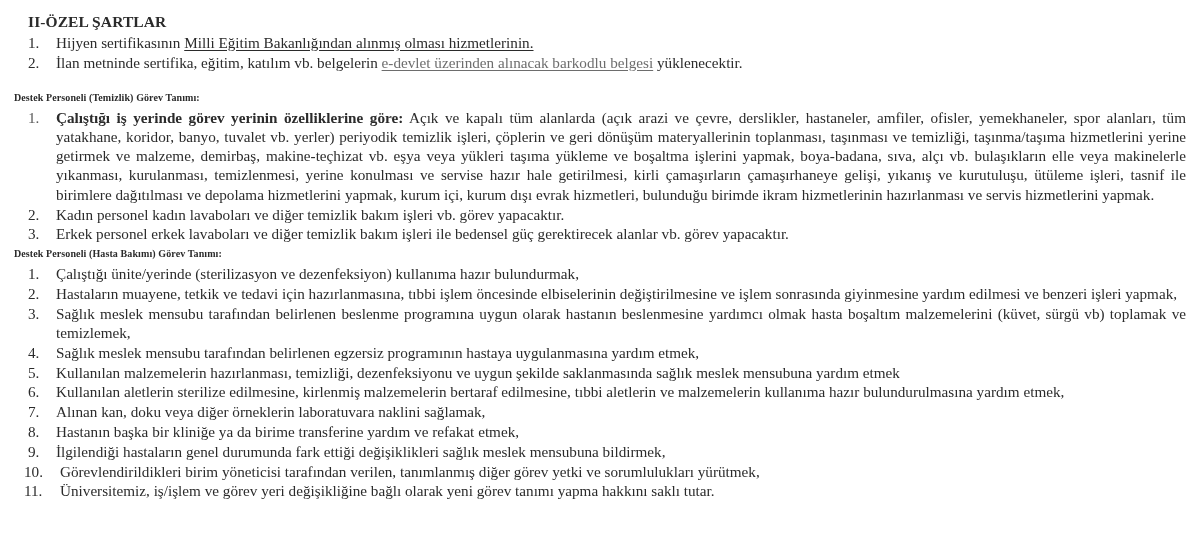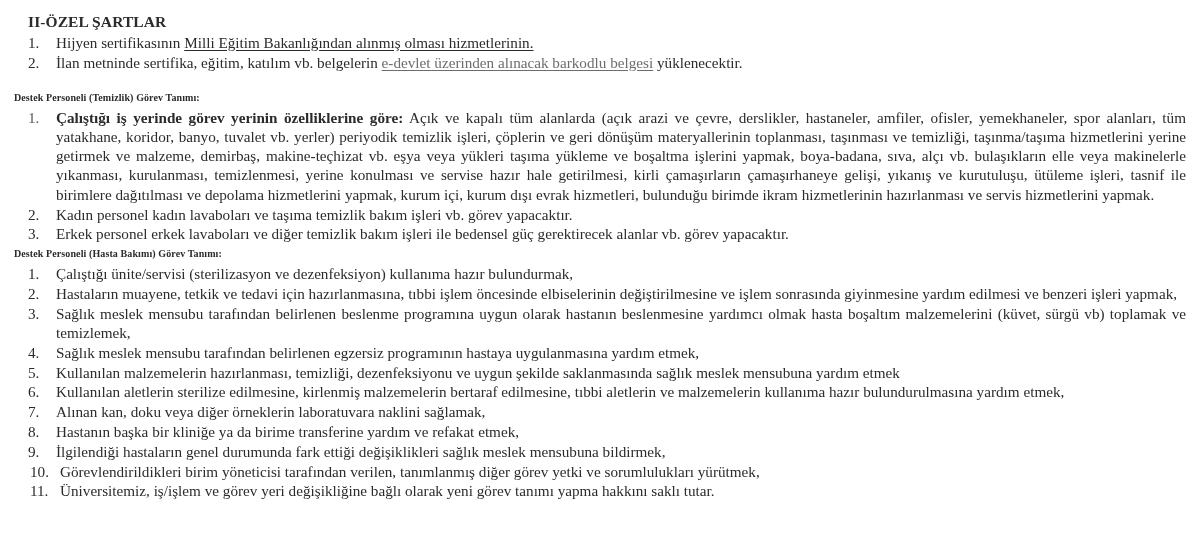--- a/index.html
+++ b/index.html
@@ -61,21 +61,21 @@
     text-align: left;
     font-size: 15.2px;
   }
   
   li.tiny-marker > .marker {
     font-size: 9.5px;
     color: #5a5a5a;
     top: 5px;
   }
   ol.num-list > li.wide-num { padding-left: 46px; }
-  ol.num-list > li.wide-num > .marker { left: 16px; }
+  ol.num-list > li.wide-num > .marker { left: 10px; }
 
   .bold-lead { font-weight: bold; }
   .u { text-decoration: underline; text-underline-offset: 2px; }
   .u-gray {
     text-decoration: underline;
     text-underline-offset: 2px;
     color: #6d6d6d;
     margin-top: 20px;
   }
   .list-tight > li { margin-bottom: 0px; }
@@ -100,32 +100,32 @@
 
   <div class="gap-md"></div>
 
   <h2 class="sub-title">Destek Personeli (Temizlik) Görev Tanımı:</h2>
 
   <ol class="num-list list-tight">
     <li class="tiny-marker">
       <span class="marker">1.</span><span class="bold-lead">Çalıştığı iş yerinde görev yerinin özelliklerine göre:</span><span> Açık ve kapalı tüm alanlarda (açık arazi ve çevre, derslikler, hastaneler, amfiler, ofisler, yemekhaneler, spor alanları, tüm yatakhane, koridor, banyo, tuvalet vb. yerler) periyodik temizlik işleri, çöplerin ve geri dönüşüm materyallerinin toplanması, taşınması ve temizliği, taşınma/taşıma hizmetlerini yerine getirmek ve malzeme, demirbaş, makine-teçhizat vb. eşya veya yükleri taşıma yükleme ve boşaltma işlerini yapmak, boya-badana, sıva, alçı vb. bulaşıkların elle veya makinelerle yıkanması, kurulanması, temizlenmesi, yerine konulması ve servise hazır hale getirilmesi, kirli çamaşırların çamaşırhaneye gelişi, yıkanış ve kurutuluşu, ütüleme işleri, tasnif ile birimlere dağıtılması ve depolama hizmetlerini yapmak, kurum içi, kurum dışı evrak hizmetleri, bulunduğu birimde ikram hizmetlerinin hazırlanması ve servis hizmetlerini yapmak.</span>
     </li>
     <li>
-      <span class="marker">2.</span><span>Kadın personel kadın lavaboları ve taşıma temizlik bakım işleri vb. görev yapacaktır.</span>
+      <span class="marker">2.</span><span>Kadın personel kadın lavaboları ve diğer temizlik bakım işleri vb. görev yapacaktır.</span>
     </li>
     <li>
       <span class="marker">3.</span><span>Erkek personel erkek lavaboları ve diğer temizlik bakım işleri ile bedensel güç gerektirecek alanlar vb. görev yapacaktır.</span>
     </li>
   </ol>
 
   <h2 class="sub-title">Destek Personeli (Hasta Bakımı) Görev Tanımı:</h2>
 
   <ol class="num-list list-loose">
     <li>
-      <span class="marker">1.</span><span>Çalıştığı ünite/servisi (sterilizasyon ve dezenfeksiyon) kullanıma hazır bulundurmak,</span>
+      <span class="marker">1.</span><span>Çalıştığı ünite/yerinde (sterilizasyon ve dezenfeksiyon) kullanıma hazır bulundurmak,</span>
     </li>
     <li>
       <span class="marker">2.</span><span>Hastaların muayene, tetkik ve tedavi için hazırlanmasına, tıbbi işlem öncesinde elbiselerinin değiştirilmesine ve işlem sonrasında giyinmesine yardım edilmesi ve benzeri işleri yapmak,</span>
     </li>
     <li>
       <span class="marker">3.</span><span>Sağlık meslek mensubu tarafından belirlenen beslenme programına uygun olarak hastanın beslenmesine yardımcı olmak hasta boşaltım malzemelerini (küvet, sürgü vb) toplamak ve temizlemek,</span>
     </li>
     <li>
       <span class="marker">4.</span><span>Sağlık meslek mensubu tarafından belirlenen egzersiz programının hastaya uygulanmasına yardım etmek,</span>
     </li>

